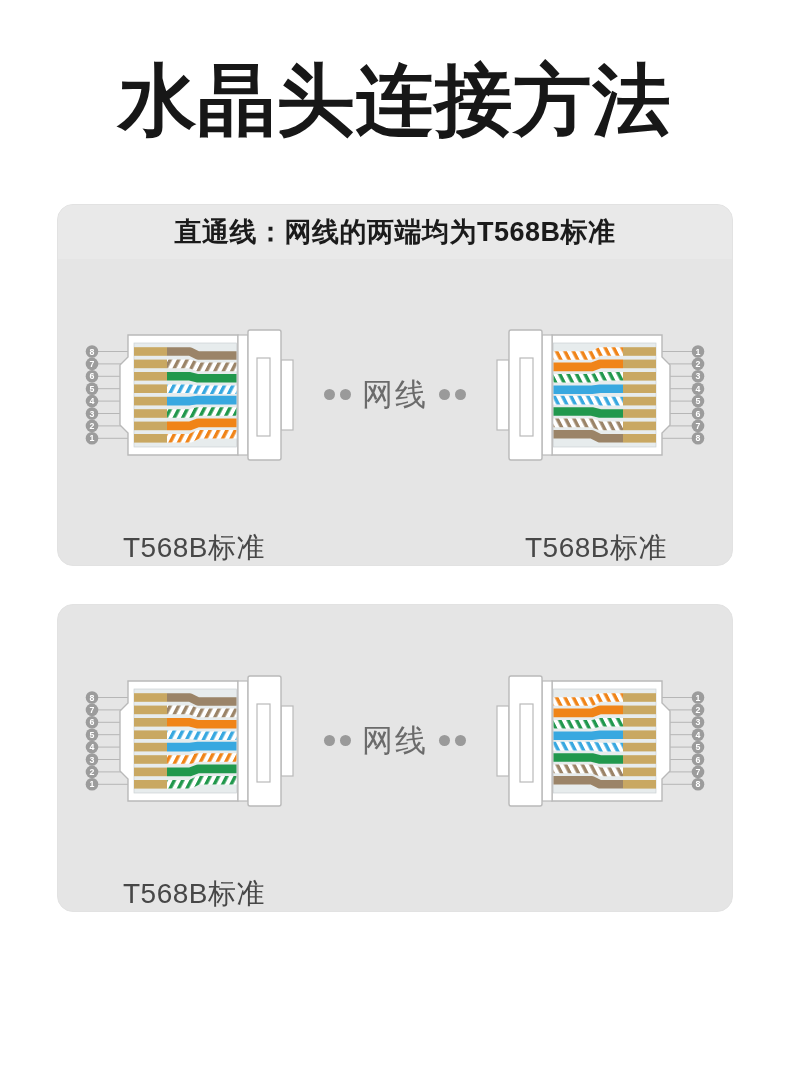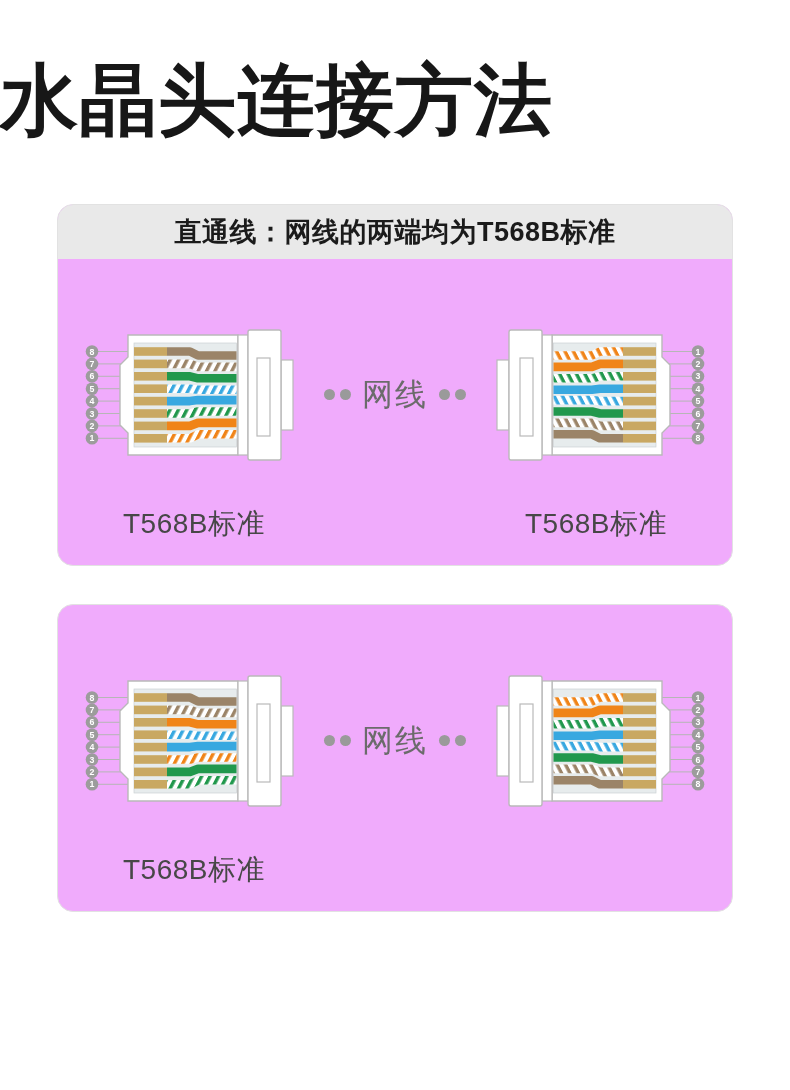--- a/index.html
+++ b/index.html
@@ -1,35 +1,35 @@
 <!DOCTYPE html>
 <html><head>
 <meta charset="utf-8">
 <style>
   * { margin:0; padding:0; box-sizing:border-box; }
   html,body { width:790px; background:#ffffff; font-family:"Liberation Sans", sans-serif; }
   body { height:1090px; overflow:hidden; }
 
   .page-title {
     margin-top:56px;
-    text-align:left;
+    text-align:center;
     font-size:78px;
     font-weight:900;
     color:#171717;
     letter-spacing:1px;
     line-height:1.15;
   }
 
   .panel {
     width:676px;
     margin:0 auto;
     border:1px solid #e2e2e2;
     border-radius:16px;
     overflow:hidden;
-    background:#f0abfc;
+    background:#e5e5e5;
   }
   .panel-straight { margin-top:58px; }
   .panel-cross { margin-top:38px; }
 
   .panel-header {
     background:#e9e9e9;
     height:54px;
     display:flex;
     align-items:center;
     justify-content:center;
@@ -67,21 +67,21 @@
     font-size:31px;
     color:#6b6b6b;
     letter-spacing:2px;
     margin:0 6px;
   }
 
   .labels-row {
     display:flex;
     justify-content:space-between;
     padding:0 26px;
-    margin-top:42px;
+    margin-top:66px;
   }
   .std-label {
     width:220px;
     text-align:center;
     font-size:28px;
     font-weight:500;
     color:#474747;
     letter-spacing:0.5px;
   }
 </style>

